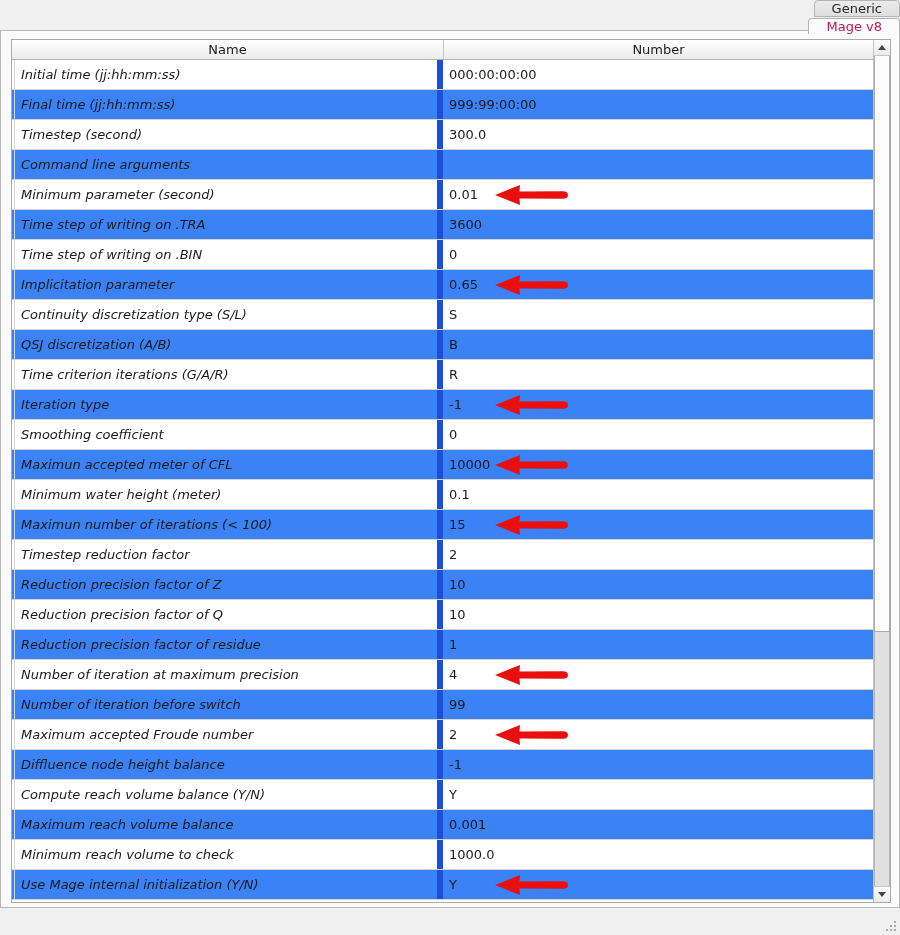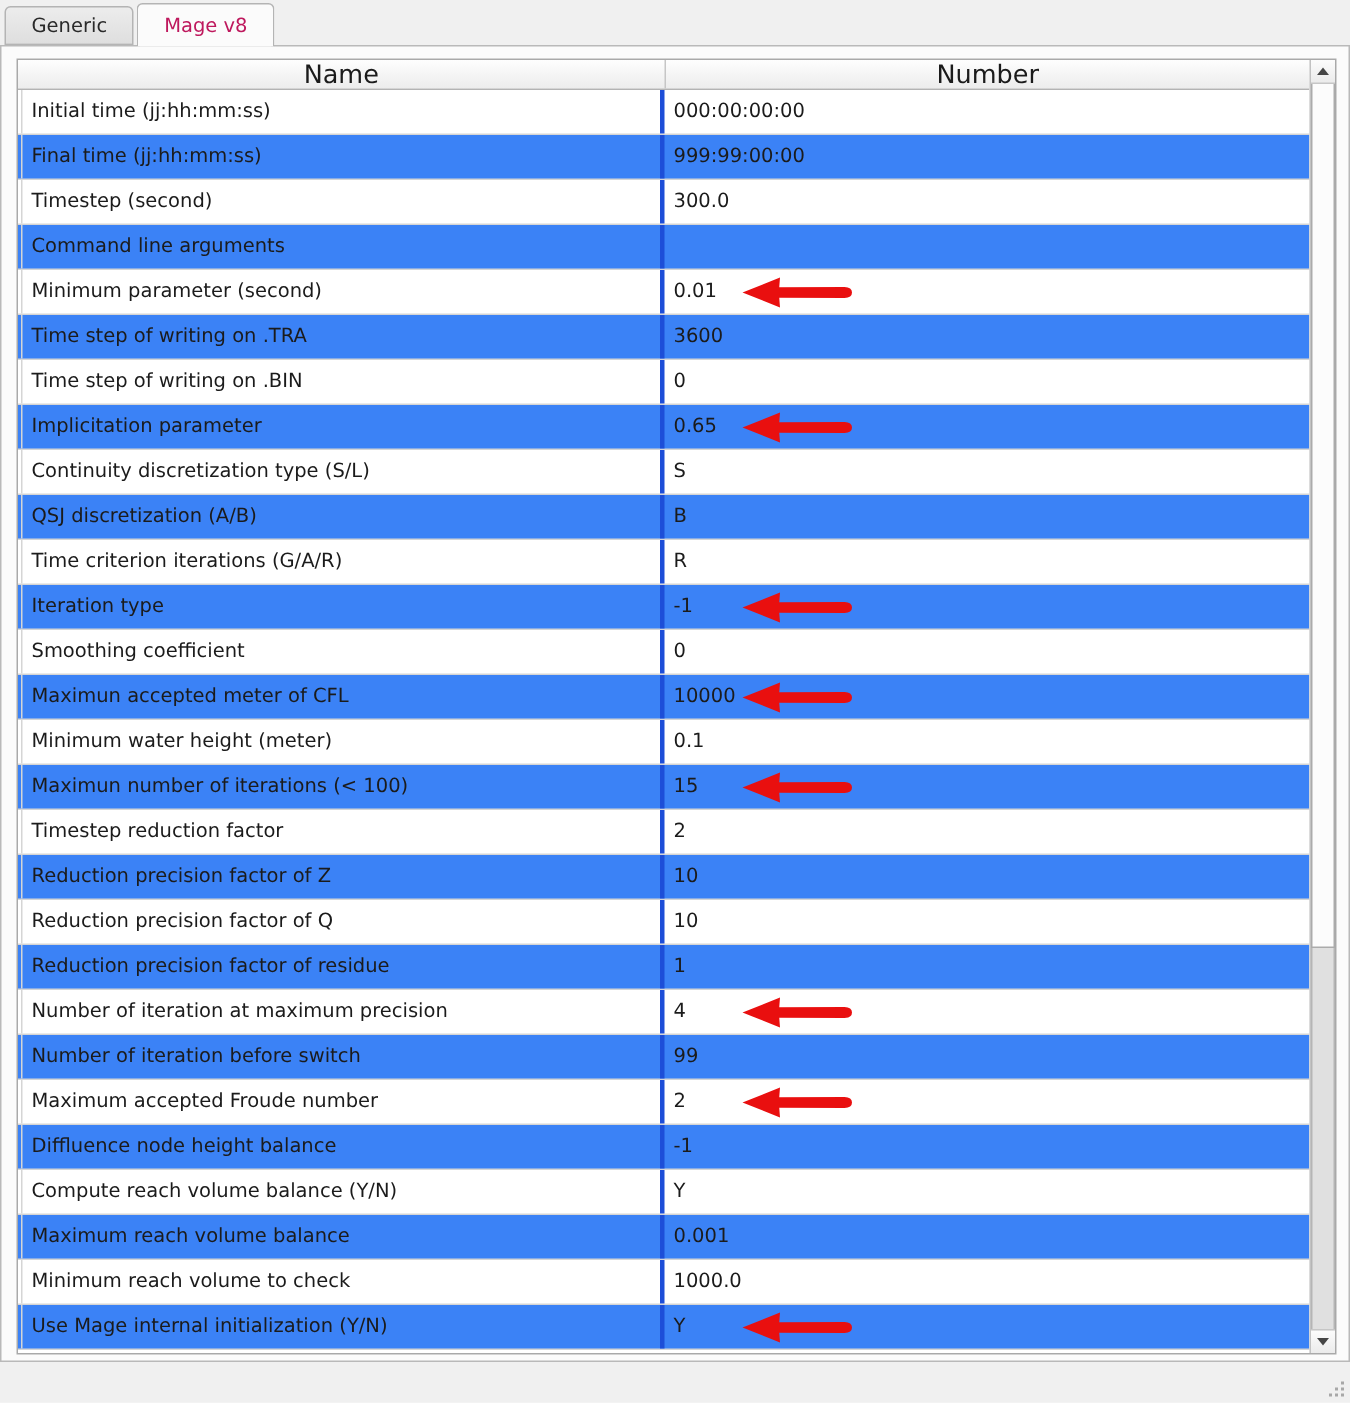--- a/index.html
+++ b/index.html
@@ -11,20 +11,21 @@
     overflow:hidden;
     font-size:13px;
     color:#1b1b1b;
   }
 
   
   .tabbar {
     position:absolute; top:0; left:0; right:0; height:31px;
     display:flex; align-items:flex-end; padding-left:3px;
     z-index:3;
+    flex-direction:column;
   }
   .tab {
     padding:0 17px;
     display:flex; align-items:center; justify-content:center;
     border:1px solid #b4b4b4;
     border-radius:4px 4px 0 0;
     white-space:nowrap;
     cursor:default;
   }
   .tab.inactive {
@@ -58,37 +59,37 @@
   .table-cols { position:absolute; left:0; top:0; right:17px; bottom:0; overflow:hidden; }
 
   .header-row {
     display:flex; height:20px;
     background:linear-gradient(#fefefe,#ececec);
     border-bottom:1px solid #b3b3b3;
   }
   .hcell {
     display:flex; align-items:center; justify-content:center;
     height:100%;
-    font-size:17px; color:#1b1b1b;
+    font-size:13px; color:#1b1b1b;
   }
   .hcell.h-name { width:432px; border-right:1px solid #c6c6c6; }
   .hcell.h-value { flex:1; }
 
   .row {
     display:flex; height:30px;
     border-bottom:1px solid #d5d5d5;
     background:#ffffff;
   }
   .row.odd { background:#3b82f6; }
   .gutter { width:3px; border-right:1px solid #d5d5d5; }
   .cell-name {
-    width:428px; border-right:3px solid #1d4ed8;
+    width:428px; border-right:6px solid #1d4ed8;
     display:flex; align-items:center;
     padding-left:6px;
-    overflow:hidden; white-space:nowrap;
+    overflow:hidden; white-space:nowrap;font-style:italic;
   }
   .cell-value {
     flex:1; position:relative;
     display:flex; align-items:center;
     padding-left:6px;
     overflow:hidden; white-space:nowrap;
   }
   .arrow {
     position:absolute; left:50px; top:50%;
     width:78px; height:23px;

